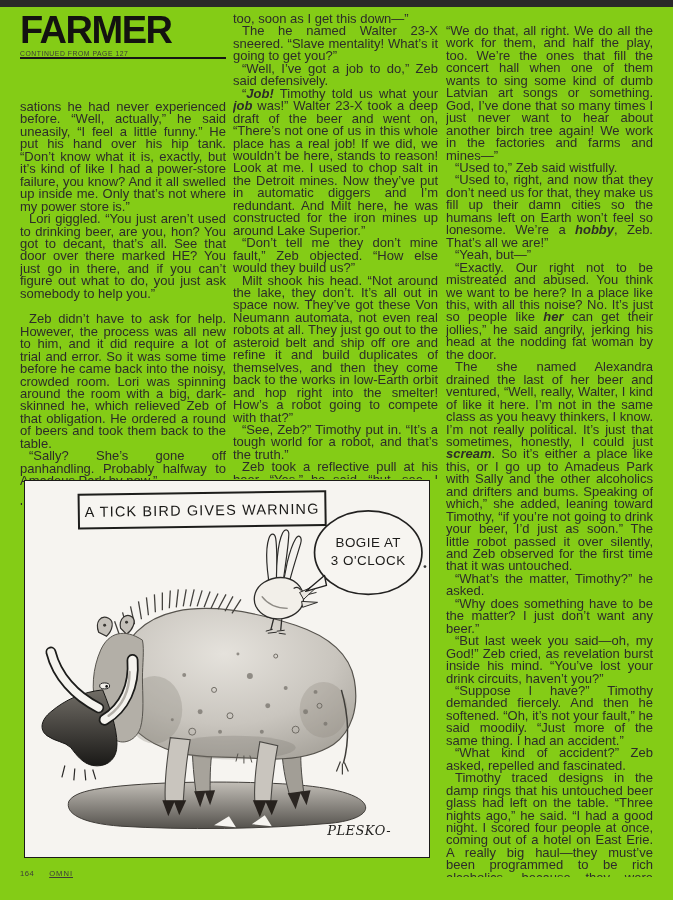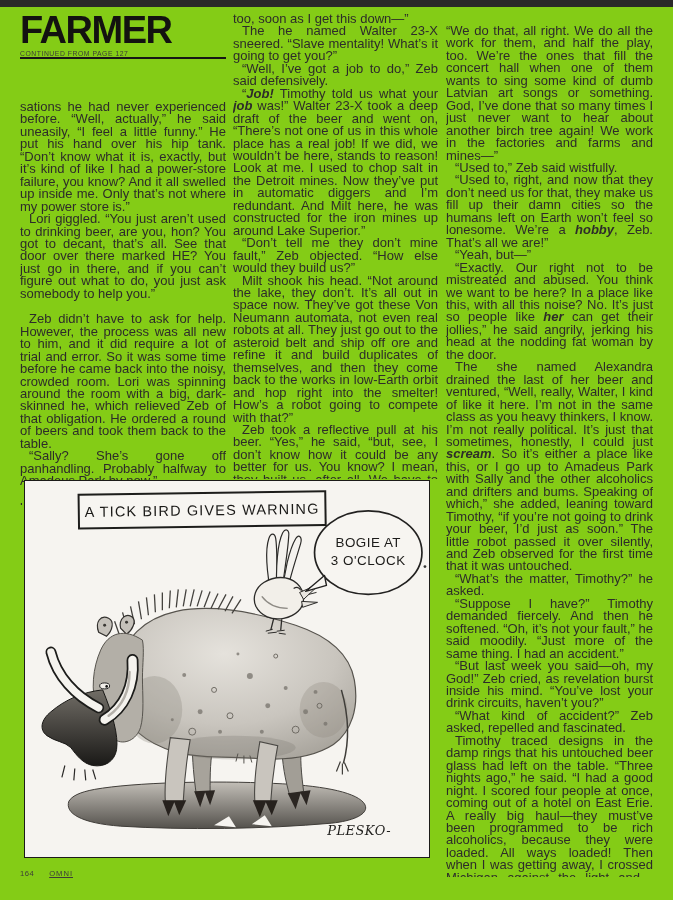--- a/index.html
+++ b/index.html
@@ -51,33 +51,35 @@
       <p class="indent">“Sally? She’s gone off panhandling. Probably halfway to Amadeus Park by now.”</p>
       <p class="indent">Toying with his beer, Zeb said uneasily, “You know, maybe I better be getting along,</p>
     </div>
   <div class="col col2">
       <p class="">too, soon as I get this down—”</p>
       <p class="indent">The he named Walter 23-X sneered. “Slave mentality! What’s it going to get you?”</p>
       <p class="indent">“Well, I’ve got a job to do,” Zeb said defensively.</p>
       <p class="indent">“<i>Job!</i> Timothy told us what your <i>job</i> was!” Walter 23-X took a deep draft of the beer and went on, “There’s not one of us in this whole place has a real job! If we did, we wouldn’t be here, stands to reason! Look at me. I used to chop salt in the Detroit mines. Now they’ve put in automatic diggers and I’m redundant. And Milt here, he was constructed for the iron mines up around Lake Superior.”</p>
       <p class="indent">“Don’t tell me they don’t mine fault,” Zeb objected. “How else would they build us?”</p>
       <p class="indent">Milt shook his head. “Not around the lake, they don’t. It’s all out in space now. They’ve got these Von Neumann automata, not even real robots at all. They just go out to the asteroid belt and ship off ore and refine it and build duplicates of themselves, and then they come back to the works in low-Earth orbit and hop right into the smelter! How’s a robot going to compete with that?”</p>
+      <p class="indent">“See, Zeb?” Timothy put in. “It’s a tough world for a robot, and that’s the truth.”</p>
       <p class="indent">Zeb took a reflective pull at his beer. “Yes,” he said, “but, see, I don’t know how it could be any better for us. You know? I mean, they built us, after all. We have to do what they want us to do.”</p>
       <p class="indent">“Oh, sure,” cried the she named Sue.</p>
     </div>
   <div class="col col3">
       <p class="">“We do that, all right. We do all the work for them, and half the play, too. We’re the ones that fill the concert hall when one of them wants to sing some kind of dumb Latvian art songs or something. God, I’ve done that so many times I just never want to hear about another birch tree again! We work in the factories and farms and mines—”</p>
       <p class="indent">“Used to,” Zeb said wistfully.</p>
       <p class="indent">“Used to, right, and now that they don’t need us for that, they make us fill up their damn cities so the humans left on Earth won’t feel so lonesome. We’re a <i>hobby</i>, Zeb. That’s all we are!”</p>
       <p class="indent">“Yeah, but—”</p>
       <p class="indent">“Exactly. Our right not to be mistreated and abused. You think we want to be here? In a place like this, with all this noise? No. It’s just so people like <i>her</i> can get their jollies,” he said angrily, jerking his head at the nodding fat woman by the door.</p>
       <p class="indent">The she named Alexandra drained the last of her beer and ventured, “Well, really, Walter, I kind of like it here. I’m not in the same class as you heavy thinkers, I know. I’m not really political. It’s just that sometimes, honestly, I could just <i>scream</i>. So it’s either a place like this, or I go up to Amadeus Park with Sally and the other alcoholics and drifters and bums. Speaking of which,” she added, leaning toward Timothy, “if you’re not going to drink your beer, I’d just as soon.” The little robot passed it over silently, and Zeb observed for the first time that it was untouched.</p>
       <p class="indent">“What’s the matter, Timothy?” he asked.</p>
+      <p class="indent">“Why does something have to be the matter? I just don’t want any beer.”</p>
+      <p class="indent">“But last week you said—oh, my God!” Zeb cried, as revelation burst inside his mind. “You’ve lost your drink circuits, haven’t you?”</p>
       <p class="indent">“Suppose I have?” Timothy demanded fiercely. And then he softened. “Oh, it’s not your fault,” he said moodily. “Just more of the same thing. I had an accident.”</p>
-      <p class="indent">“But last week you said—oh, my God!” Zeb cried, as revelation burst inside his mind. “You’ve lost your drink circuits, haven’t you?”</p>
       <p class="indent">“What kind of accident?” Zeb asked, repelled and fascinated.</p>
       <p class="indent">Timothy traced designs in the damp rings that his untouched beer glass had left on the table. “Three nights ago,” he said. “I had a good night. I scored four people at once, coming out of a hotel on East Erie. A really big haul—they must’ve been programmed to be rich alcoholics, because they were loaded. All ways loaded! Then when I was getting away, I crossed Michigan against the light and—Jesus!” He shuddered without looking up. “This big-wheeled car came out of nowhere. Came screeching around the corner, never even slowed down. And there I was in the street.”</p>
       <p class="indent">“You got run over? You mean that messed up your drinking subsystems?”</p>
     </div>
 
   <div class="cartoon">
     <svg viewBox="0 0 406 378">
       <defs>
         <radialGradient id="bodyGrad" cx="0.45" cy="0.3" r="0.85">
           <stop offset="0" stop-color="#e5e2dc"></stop>

